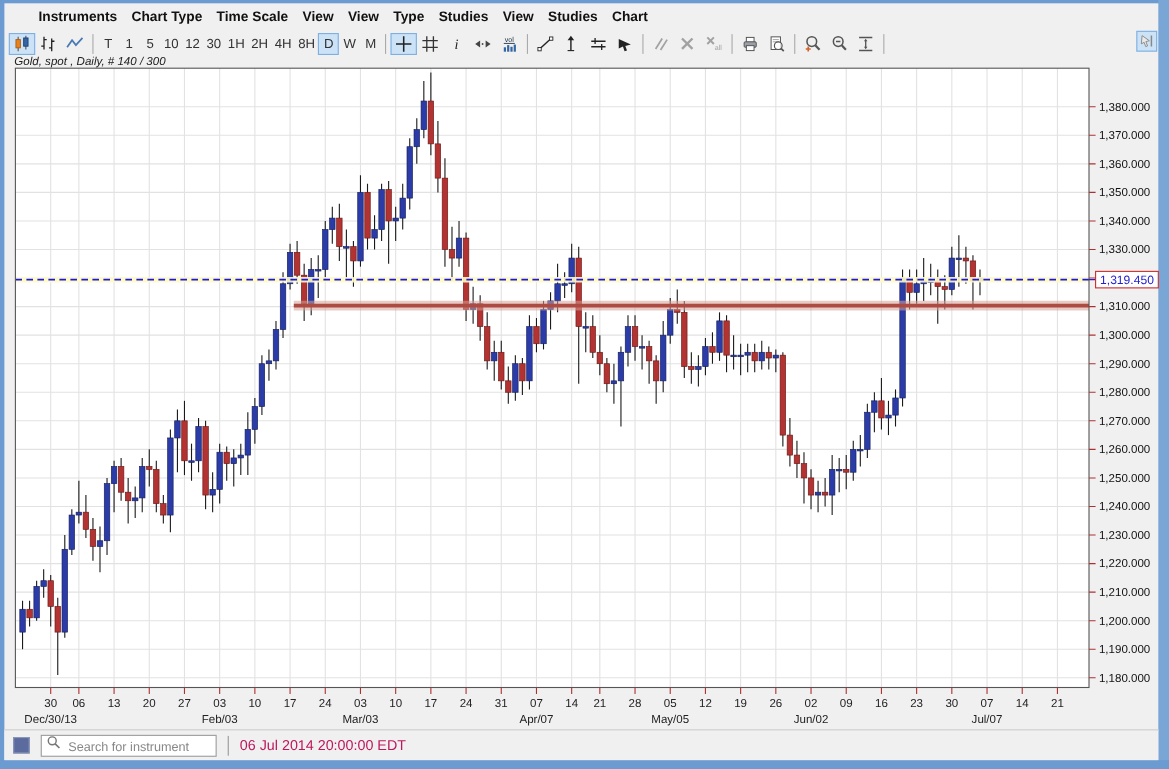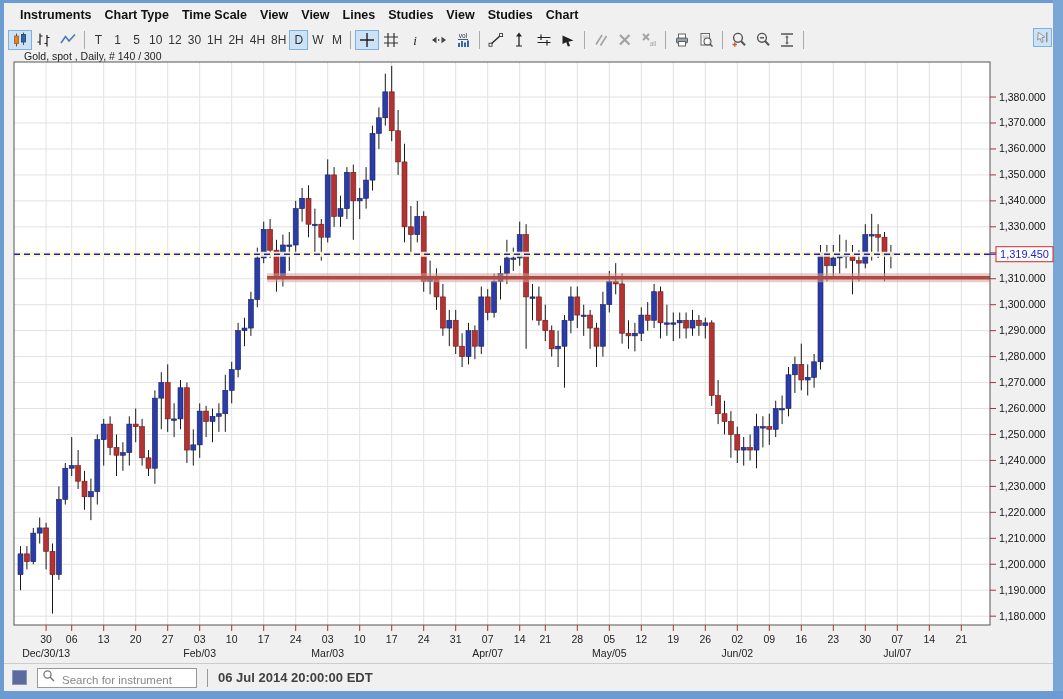--- a/index.html
+++ b/index.html
@@ -2,54 +2,54 @@
 <html><head>
 <meta charset="utf-8">
 <style>
   html,body{margin:0;padding:0;}
   body{width:1063px;height:699px;font-family:"Liberation Sans",sans-serif;background:#fff;}
   #app{position:relative;width:1063px;height:699px;background:#f0f0f0;overflow:hidden;}
   .b-top{position:absolute;left:0;top:0;width:100%;height:3px;background:#6c9bd2;}
   .b-left{position:absolute;left:0;top:0;width:4px;height:100%;background:#6c9bd2;}
   .b-right{position:absolute;right:0;top:0;width:10px;height:100%;background:#7aa6d6;}
   .b-bottom{position:absolute;left:0;bottom:0;width:100%;height:8px;background:#6c9bd2;}
-  .menubar{position:absolute;left:4px;top:4px;right:10px;height:22px;display:flex;align-items:center;gap:13px;padding-left:16px;font-weight:bold;font-size:12.5px;color:#111;}
+  .menubar{position:absolute;left:4px;top:4px;right:10px;height:22px;display:flex;align-items:center;gap:13px;padding-left:31px;font-weight:bold;font-size:12.5px;color:#111;}
   .menu-item{cursor:default;white-space:nowrap;}
   .toolbar{position:absolute;left:4px;top:27px;right:10px;height:25px;display:flex;align-items:center;padding-left:4px;}
   .tbtn{height:20px;min-width:19px;display:flex;align-items:center;justify-content:center;border:1px solid transparent;font-size:12px;color:#333;padding:0 2px;box-sizing:border-box;}
   .tbtn.selected{background:#cbe2f7;border-color:#7fb0e2;}
   .tbtn.disabled{opacity:.9;}
   .tsep{width:1px;height:18px;background:#aaa;margin:0 4px;flex:none;}
-  .chart-label{position:absolute;left:24px;top:50px;font-size:10.5px;color:#222;}
+  .chart-label{position:absolute;left:13px;top:50px;font-size:10.5px;color:#222;font-style:italic;}
   #chart{position:absolute;left:0;top:56px;}
   .statusbar{position:absolute;left:4px;top:663px;width:1049px;height:28px;background:#f0f0f0;border-top:1px solid #ccc;display:flex;align-items:center;box-sizing:border-box;}
   .status-square{width:13px;height:13px;background:#5b6b9d;border:1px solid #8a97b8;margin-left:8px;flex:none;}
   .searchbox{margin-left:10px;width:150px;height:18px;background:#fff;border:1px solid #999;display:flex;align-items:flex-end;padding:0 4px;gap:4px;}
   .searchbox input{border:none;outline:none;flex:1;font-size:11.5px;color:#444;background:transparent;font-family:"Liberation Sans",sans-serif;}
   .searchbox input::placeholder{color:#888;}
   .status-sep{width:1px;height:18px;background:#999;margin:0 10px;flex:none;}
-  .status-time{font-weight:bold;font-size:13px;color:#404040;white-space:nowrap;}
+  .status-time{font-weight:normal;font-size:13px;color:#be185d;white-space:nowrap;}
   .pinbtn{position:absolute;left:1033px;top:28px;width:19px;height:19px;background:#cbe2f7;border:1px solid #7fb0e2;display:flex;align-items:center;justify-content:center;box-sizing:border-box;}
 </style>
 </head>
 <body>
 
 <div id="app">
   <div class="b-top"></div>
   <div class="b-left"></div>
   <div class="b-right"></div>
   <div class="b-bottom"></div>
 
   <div class="menubar" id="menubar">
       <div class="menu-item">Instruments</div>
       <div class="menu-item">Chart Type</div>
       <div class="menu-item">Time Scale</div>
       <div class="menu-item">View</div>
       <div class="menu-item">View</div>
-      <div class="menu-item">Lines</div>
+      <div class="menu-item">Type</div>
       <div class="menu-item">Studies</div>
       <div class="menu-item">View</div>
       <div class="menu-item">Studies</div>
       <div class="menu-item">Chart</div>
     </div>
   <div class="toolbar" id="toolbar">
       <div class="tbtn selected">
         <svg width="18" height="18" viewBox="0 0 18 18">
           <line x1="5.5" y1="2.5" x2="5.5" y2="15.5" stroke="#555" stroke-width="1"></line>
           <rect x="3.5" y="5" width="4" height="7.5" fill="#e8821e" stroke="#a85a10" stroke-width="0.8"></rect>

